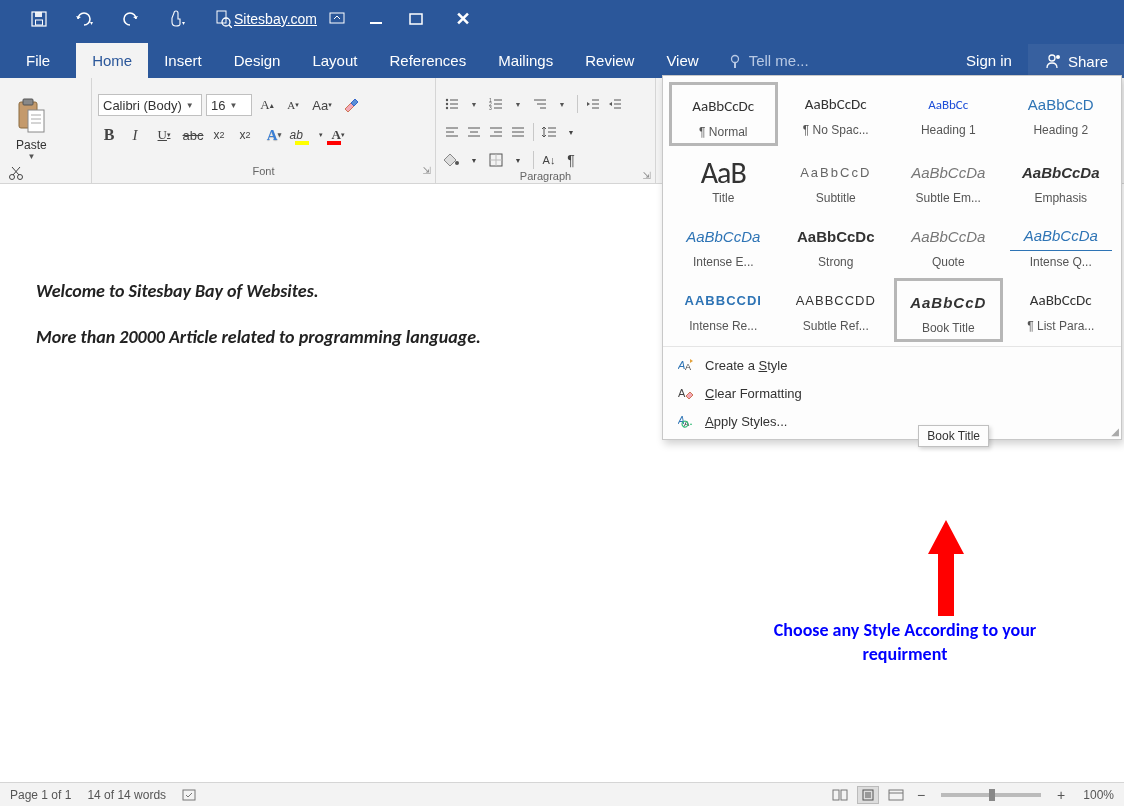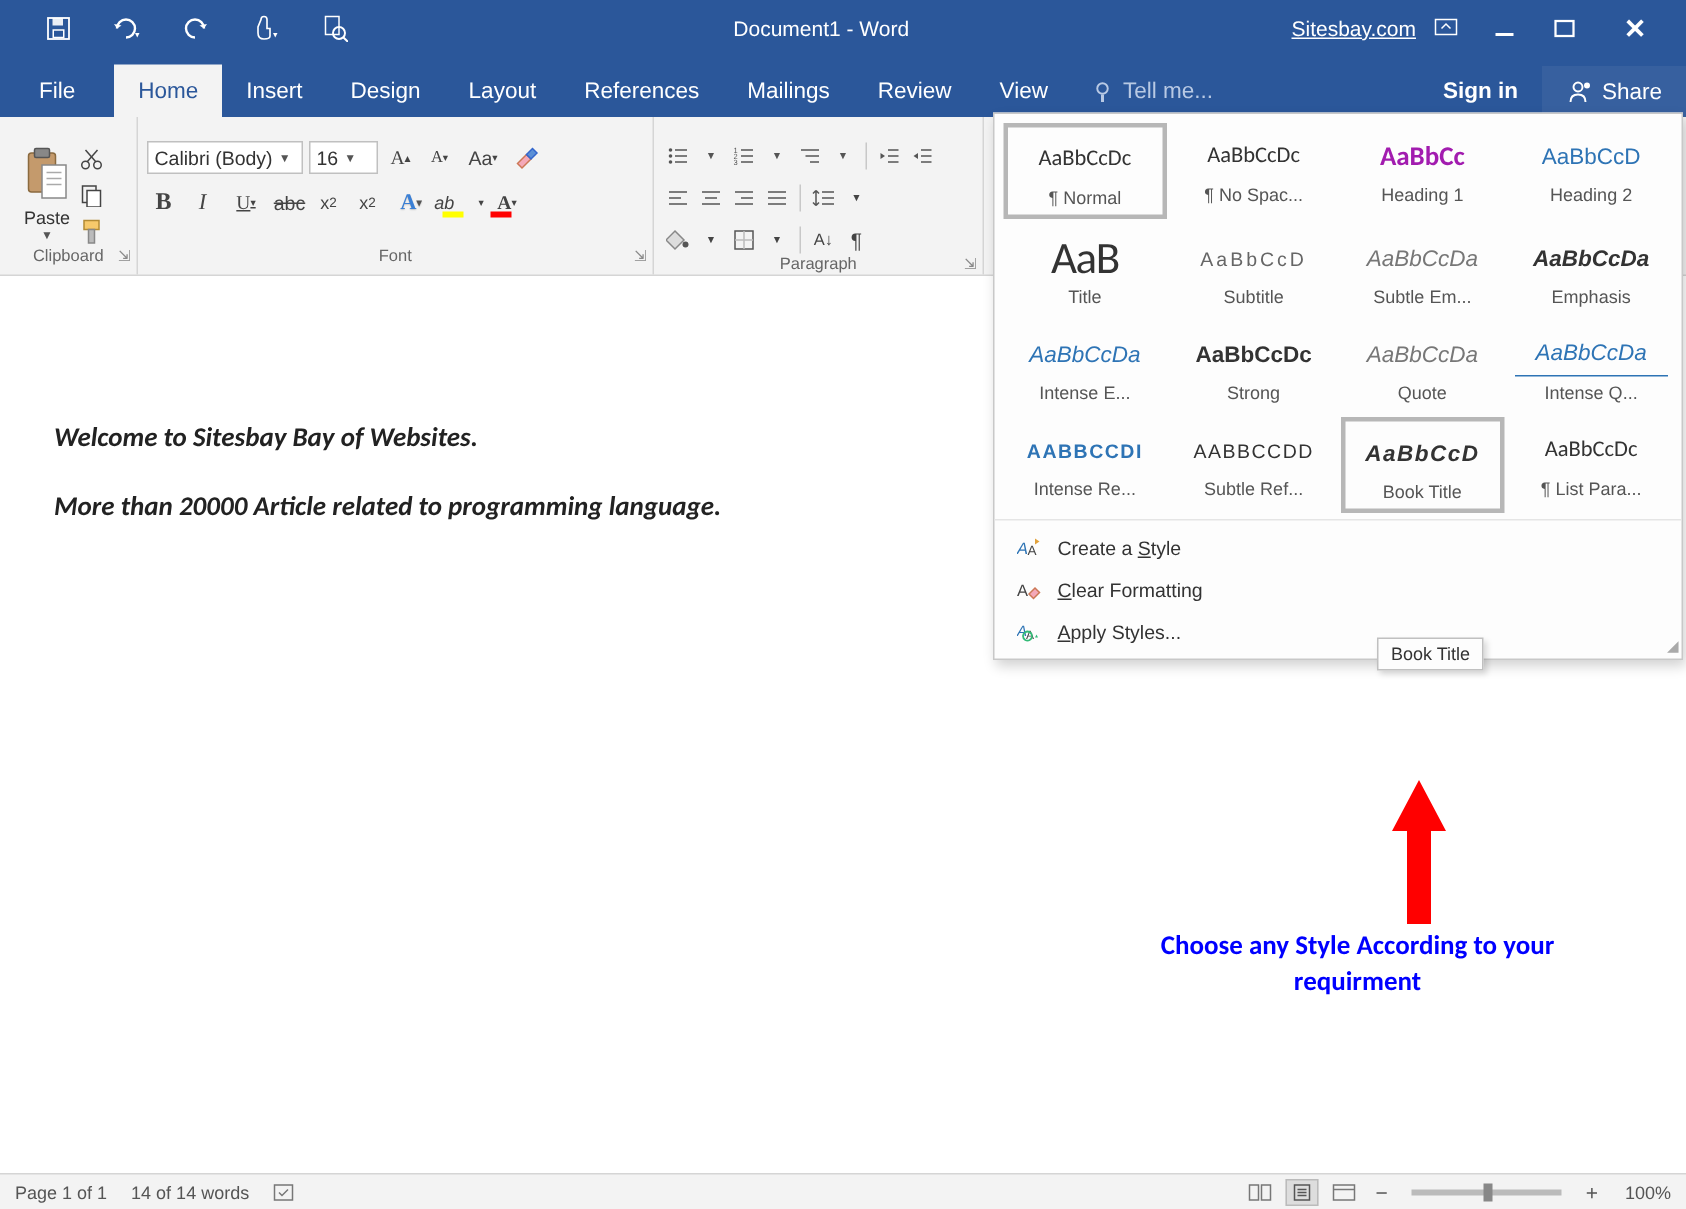--- a/index.html
+++ b/index.html
@@ -14,32 +14,32 @@
 .link-text { text-decoration: underline; font-size: 14px; }
 .winbtn { width: 28px; text-align: center; font-size: 15px; }
 
 
 .menubar { height: 40px; background: #2b579a; display: flex; align-items: flex-end; color: #fff; font-size: 15px; }
 .tab { padding: 9px 16px 9px 16px; }
 .tab.active { background: #f3f3f3; color: #2b579a; }
 .tab.file { padding-left: 26px; padding-right: 26px; }
 .tellme { color: #b8c9e4; padding: 9px 14px; display: flex; align-items: center; gap: 6px; }
 .menuspacer { flex: 1; }
-.signin { padding: 9px 16px; font-weight: bold; }
+.signin { padding: 9px 16px; }
 .share { padding: 8px 16px; display: flex; align-items: center; gap: 6px; background: rgba(255,255,255,0.06); }
 
 
 .ribbon { height: 106px; background: #f3f3f3; border-bottom: 1px solid #d5d5d5; display: flex; }
 .group { border-right: 1px solid #d5d5d5; display: flex; flex-direction: column; position: relative; }
 .group-body { flex: 1; padding: 16px 6px 0 6px; display: flex; }
 .group-label { height: 18px; font-size: 11px; color: #666; text-align: center; position: relative; padding-bottom: 1px; }
 .group-label::after { content: "⇲"; position: absolute; right: 4px; top: 0; font-size: 10px; color: #888; }
 
 
-.clipboard .group-body { flex-direction: row; align-items: flex-start; }
+.clipboard .group-body { flex-direction: column; align-items: flex-start; }
 .paste { text-align: center; padding: 4px 4px 0 10px; }
 .paste-icon { width: 30px; height: 38px; margin: 0 auto 2px; }
 .paste-label { font-size: 12px; color: #333; }
 .clip-side { display: flex; flex-direction: column; gap: 6px; padding: 4px 6px 0 2px; }
 .clip-btn { width: 20px; height: 18px; }
 
 
 .font .group-body { flex-direction: column; gap: 8px; }
 .fontrow { display: flex; align-items: center; gap: 4px; }
 .combo { border: 1px solid #c0c0c0; background: #fff; height: 22px; display: flex; align-items: center; padding: 0 4px; font-size: 13px; color: #333; }
@@ -73,21 +73,21 @@
 
 
 .styles-panel { position: absolute; top: 75px; right: 2px; width: 460px; background: #fdfdfd; border: 1px solid #c8c8c8; box-shadow: 2px 4px 8px rgba(0,0,0,0.18); z-index: 10; }
 .styles-grid { display: grid; grid-template-columns: repeat(4, 1fr); padding: 6px 6px 4px 6px; gap: 4px; }
 .style-cell { text-align: center; padding: 6px 2px 4px; border: 1px solid transparent; position: relative; }
 .style-cell.selected { border: 3px solid #b7b7b7; }
 .style-cell.hover { border: 3px solid #b7b7b7; }
 .style-preview { font-size: 15px; color: #333; height: 30px; display: flex; align-items: center; justify-content: center; overflow: hidden; white-space: nowrap; }
 .style-name { font-size: 12px; color: #555; margin-top: 4px; white-space: nowrap; overflow: hidden; text-overflow: ellipsis; }
 .style-preview.normal { font-family: Calibri, sans-serif; }
-.style-preview.heading { color: #a21caf; font-family: Calibri, sans-serif; font-size: 18px; font-weight: bold; }
+.style-preview.heading { color: #1d4ed8; font-family: Calibri, sans-serif; font-size: 13px; }
 .style-preview.heading2 { color: #2e74b5; font-size: 15px; }
 .style-preview.title { font-size: 30px; font-family: Calibri, sans-serif; letter-spacing: -1px; }
 .style-preview.subtitle { font-size: 13px; letter-spacing: 2px; color: #666; }
 .style-preview.subtle-em { font-style: italic; color: #777; }
 .style-preview.emphasis { font-style: italic; font-weight: bold; }
 .style-preview.intense-e { font-style: italic; color: #2e74b5; }
 .style-preview.strong { font-weight: bold; }
 .style-preview.quote { font-style: italic; color: #777; }
 .style-preview.intense-q { font-style: italic; color: #2e74b5; border-bottom: 1px solid #2e74b5; padding-bottom: 1px; }
 .style-preview.subtle-ref { letter-spacing: 1px; font-size: 13px; font-variant: small-caps; }
@@ -152,21 +152,20 @@
         </svg>
     </span>
     <span class="qat-item">
       <svg width="18" height="18" viewBox="0 0 18 18">
           <rect x="3" y="1" width="9" height="12" fill="none" stroke="#fff" stroke-width="1"></rect>
           <circle cx="12" cy="12" r="4" fill="none" stroke="#fff" stroke-width="1.3"></circle>
           <line x1="15" y1="15" x2="18" y2="18" stroke="#fff" stroke-width="1.3"></line>
         </svg>
     </span>
   </div>
-  <div class="title-center">Document1 - Word</div>
   <div class="title-right">
     <span class="link-text">Sitesbay.com</span>
     <span class="winbtn">
       <svg width="16" height="14" viewBox="0 0 16 14">
           <rect x="1" y="1" width="14" height="10" fill="none" stroke="#fff"></rect>
           <path d="M5 7 l3-3 l3 3" fill="none" stroke="#fff"></path>
         </svg>
     </span>
     <span class="winbtn">
       <svg width="14" height="14" viewBox="0 0 14 14">

